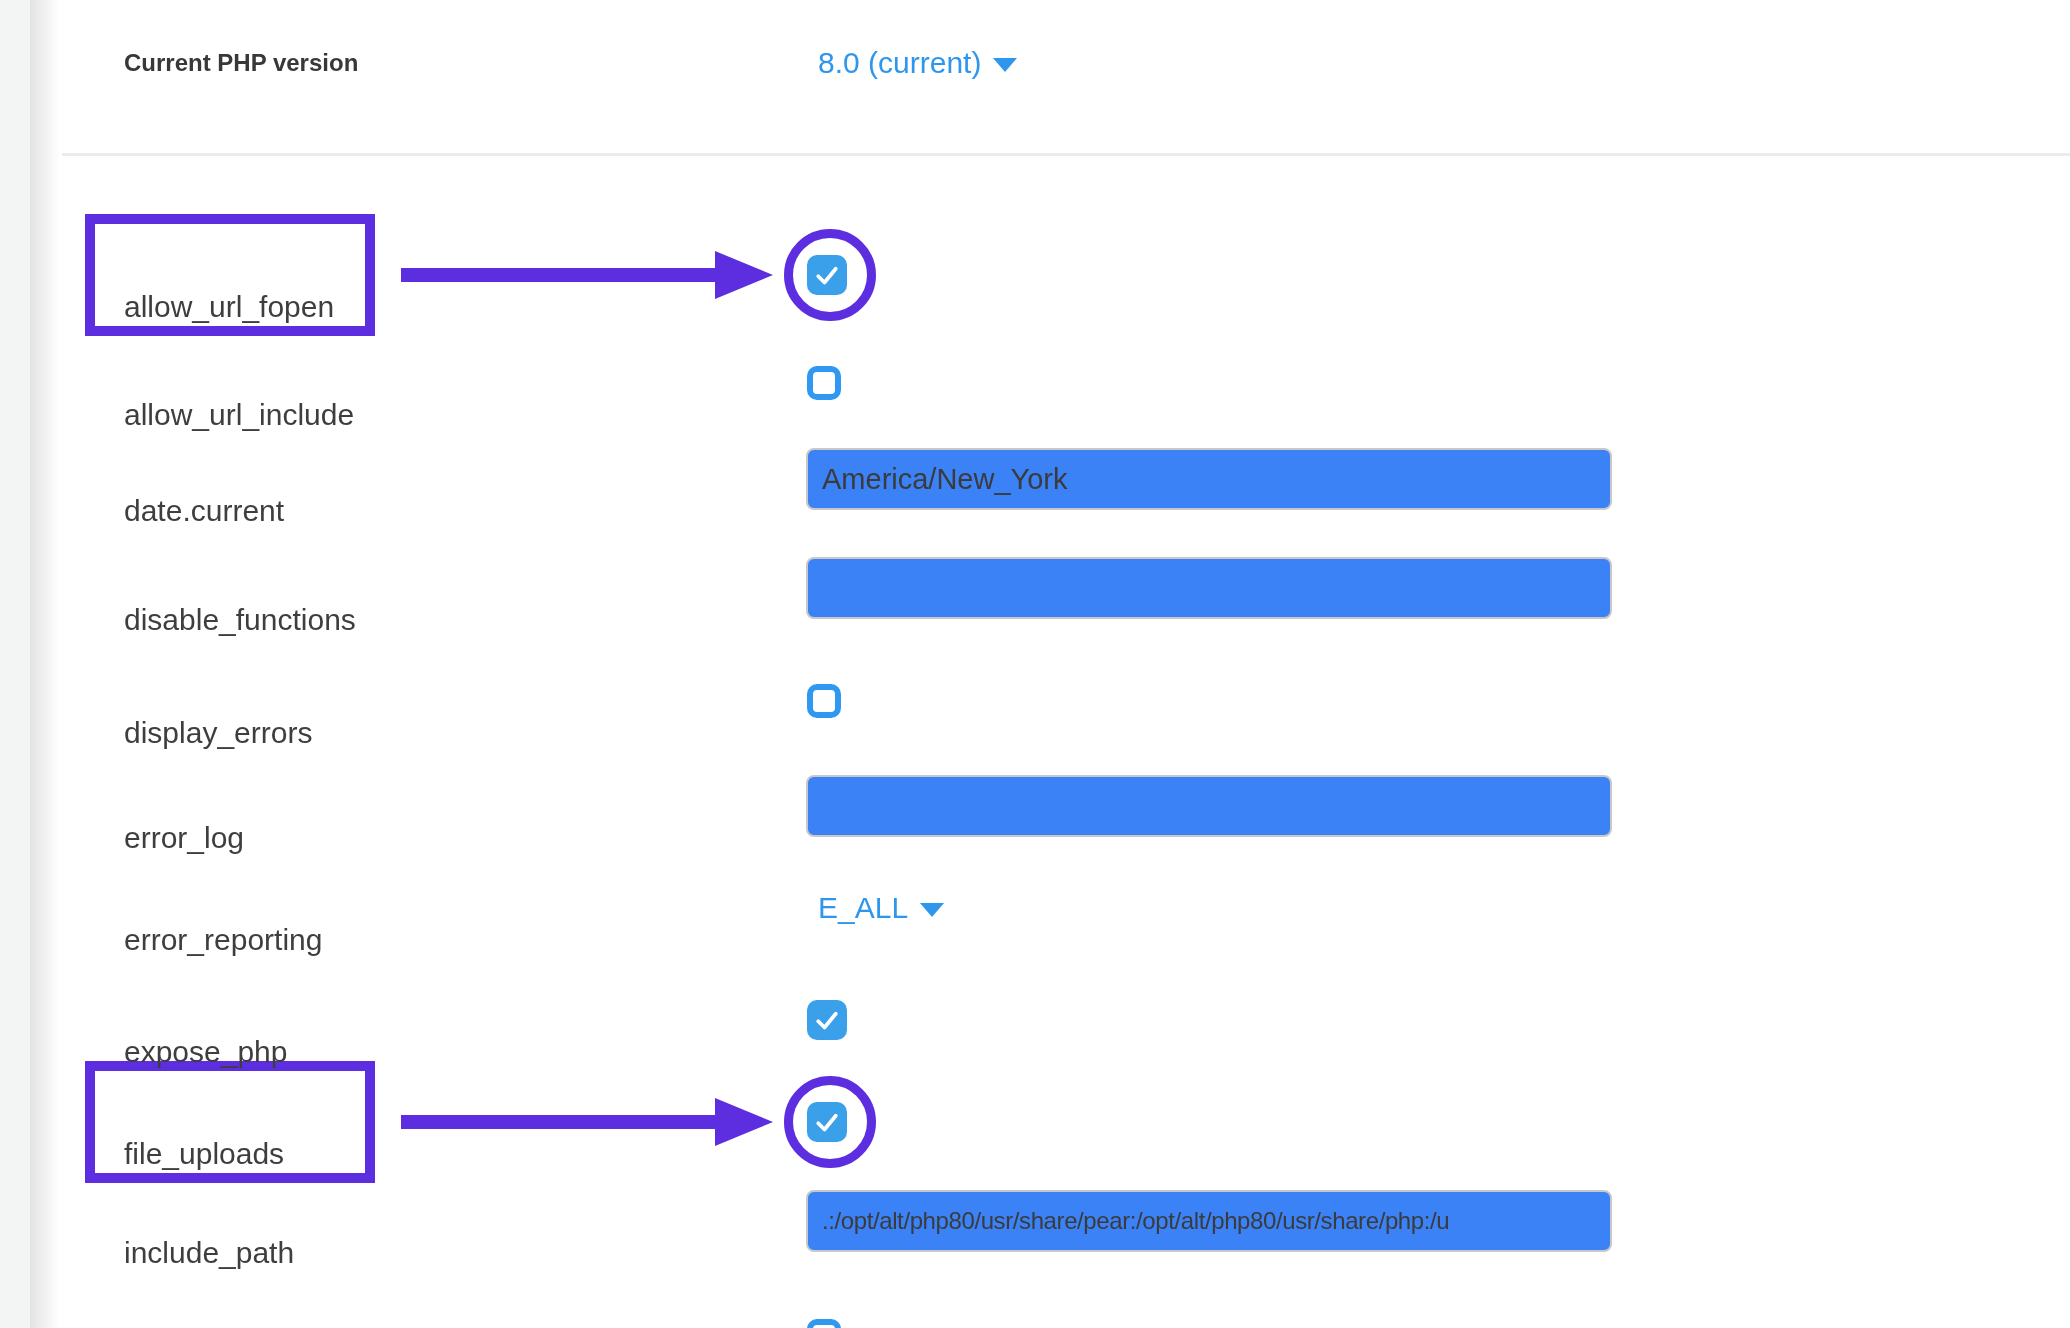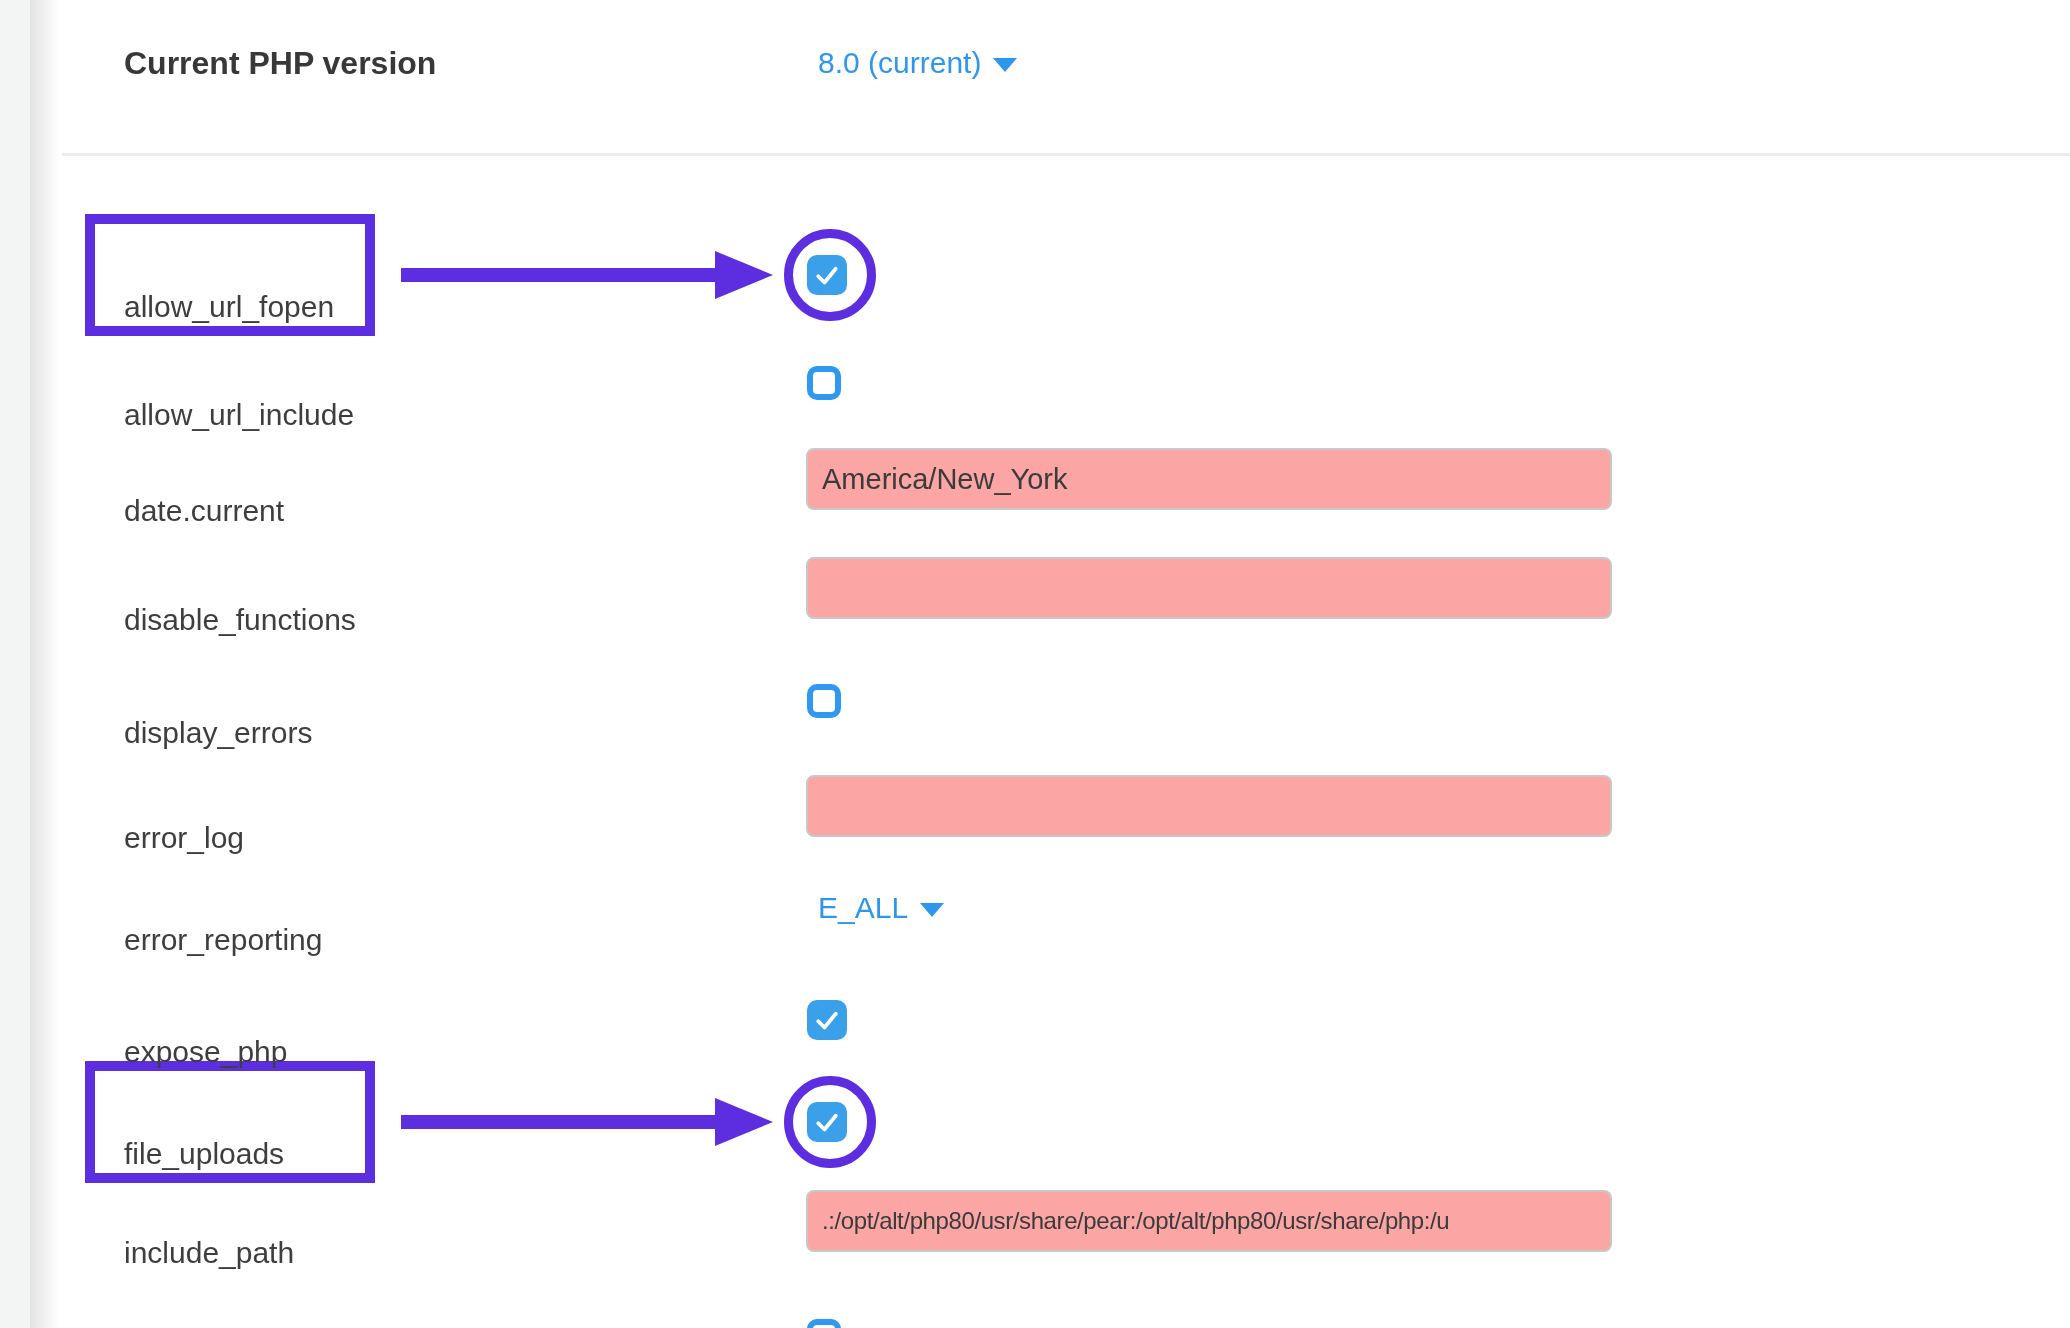--- a/index.html
+++ b/index.html
@@ -11,34 +11,34 @@
   }
   
   .edge-strip{position:absolute;left:0;top:0;width:30px;height:1328px;background:#f3f4f4;}
   .edge-shadow{position:absolute;left:30px;top:0;width:30px;height:1328px;
     background:linear-gradient(to right,rgba(0,0,0,0.11),rgba(0,0,0,0));}
 
   .row{position:absolute;left:0;width:2070px;height:0;}
   .vc{position:absolute;transform:translateY(-50%);}
 
   .field-label{left:124px;font-size:30px;color:#3e3e3e;white-space:nowrap;z-index:3;margin-top:32px;}
-  .header-label{left:124px;font-size:32px;font-weight:bold;color:#383838;white-space:nowrap;}
+  .header-label{left:124px;font-size:24px;font-weight:bold;color:#383838;white-space:nowrap;}
 
   .control{left:806px;}
 
   .divider{position:absolute;left:62px;right:0;top:153px;height:3px;background:#ececec;}
 
   .link{display:flex;align-items:center;color:#2e96ed;font-size:30px;white-space:nowrap;cursor:pointer;margin-left:12px;}
   .link .caret{width:0;height:0;margin-left:12px;margin-top:4px;
     border-left:12px solid transparent;border-right:12px solid transparent;
     border-top:14px solid #2e96ed;}
 
   .text-input{
     box-sizing:border-box;width:806px;height:62px;
-    border:2px solid #c8c8c8;border-radius:8px;background:#fca5a5;
+    border:2px solid #c8c8c8;border-radius:8px;background:#3b82f6;
     font-family:"Liberation Sans","DejaVu Sans",sans-serif;
     font-size:29px;color:#3b3b3b;padding:12px 14px;outline:none;
   }
   .text-input.condensed{font-size:24px;letter-spacing:-0.4px;}
 
   .cb{box-sizing:border-box;border-radius:10px;}
   .cb-unchecked{width:34px;height:34px;border:6px solid #2f99f1;background:#fff;margin-left:1px;}
   .cb-checked{width:40px;height:40px;background:#3ba0ea;display:flex;align-items:center;justify-content:center;}
   .cb-checked svg{width:30px;height:30px;display:block;}
 

